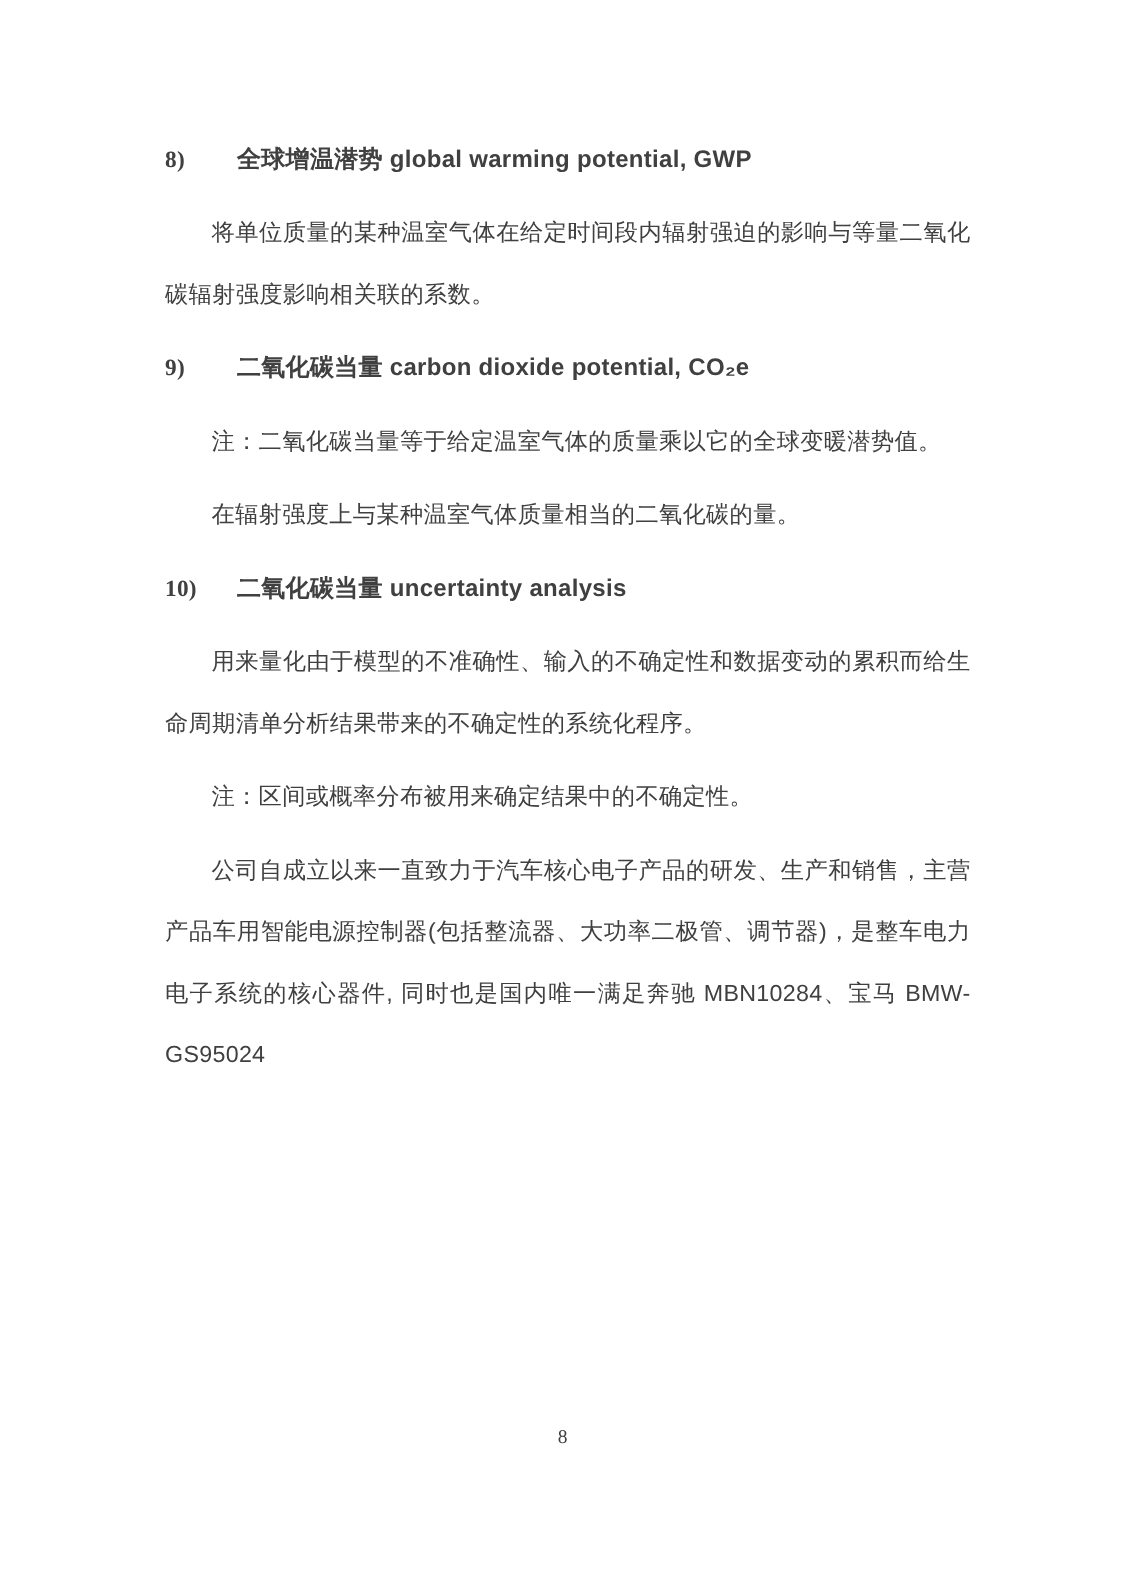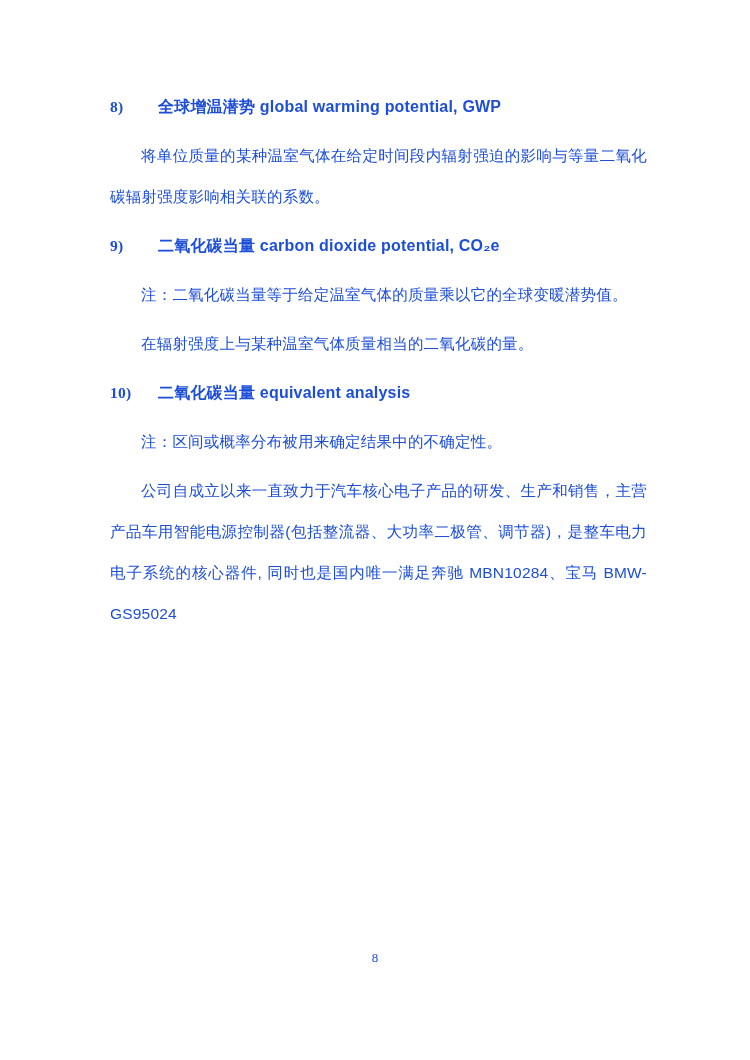--- a/index.html
+++ b/index.html
@@ -7,21 +7,21 @@
     padding: 0;
     background: #e9e9e9;
   }
   .page {
     position: relative;
     width: 750px;
     height: 1060px;
     margin: 0 auto;
     background: #ffffff;
     box-shadow: 0 0 4px rgba(0,0,0,.25);
-    color: #1d4ed8;
+    color: #404040;
     font-family: "Liberation Sans", "DejaVu Sans", sans-serif;
     overflow: hidden;
   }
   .content {
     position: absolute;
     left: 110px;
     top: 86px;
     width: 537px;
     font-size: 15.5px;
     line-height: 41px;
@@ -75,22 +75,23 @@
     </div>
     <p class="body blk">将单位质量的某种温室气体在给定时间段内辐射强迫的影响与等量二氧化碳辐射强度影响相关联的系数。</p>
 
     <div class="h-item blk">
       <span class="h-num">9)</span><span class="h-term"><span class="zh">二氧化碳当量</span> <span class="en">carbon dioxide potential, CO₂e</span></span>
     </div>
     <p class="body blk">注：二氧化碳当量等于给定温室气体的质量乘以它的全球变暖潜势值。</p>
     <p class="body blk">在辐射强度上与某种温室气体质量相当的二氧化碳的量。</p>
 
     <div class="h-item blk">
-      <span class="h-num">10)</span><span class="h-term"><span class="zh">二氧化碳当量</span> <span class="en">equivalent analysis</span></span>
+      <span class="h-num">10)</span><span class="h-term"><span class="zh">二氧化碳当量</span> <span class="en">uncertainty analysis</span></span>
     </div>
+    <p class="body blk">用来量化由于模型的不准确性、输入的不确定性和数据变动的累积而给生命周期清单分析结果带来的不确定性的系统化程序。</p>
     <p class="body blk">注：区间或概率分布被用来确定结果中的不确定性。</p>
 
     <p class="body blk">公司自成立以来一直致力于汽车核心电子产品的研发、生产和销售，主营产品车用智能电源控制器(包括整流器、大功率二极管、调节器)，是整车电力电子系统的核心器件, 同时也是国内唯一满足奔驰 MBN10284、宝马 BMW-GS95024</p>
 
   </div>
 
   <div class="page-number">8</div>
 </div>
 
 </body></html>

